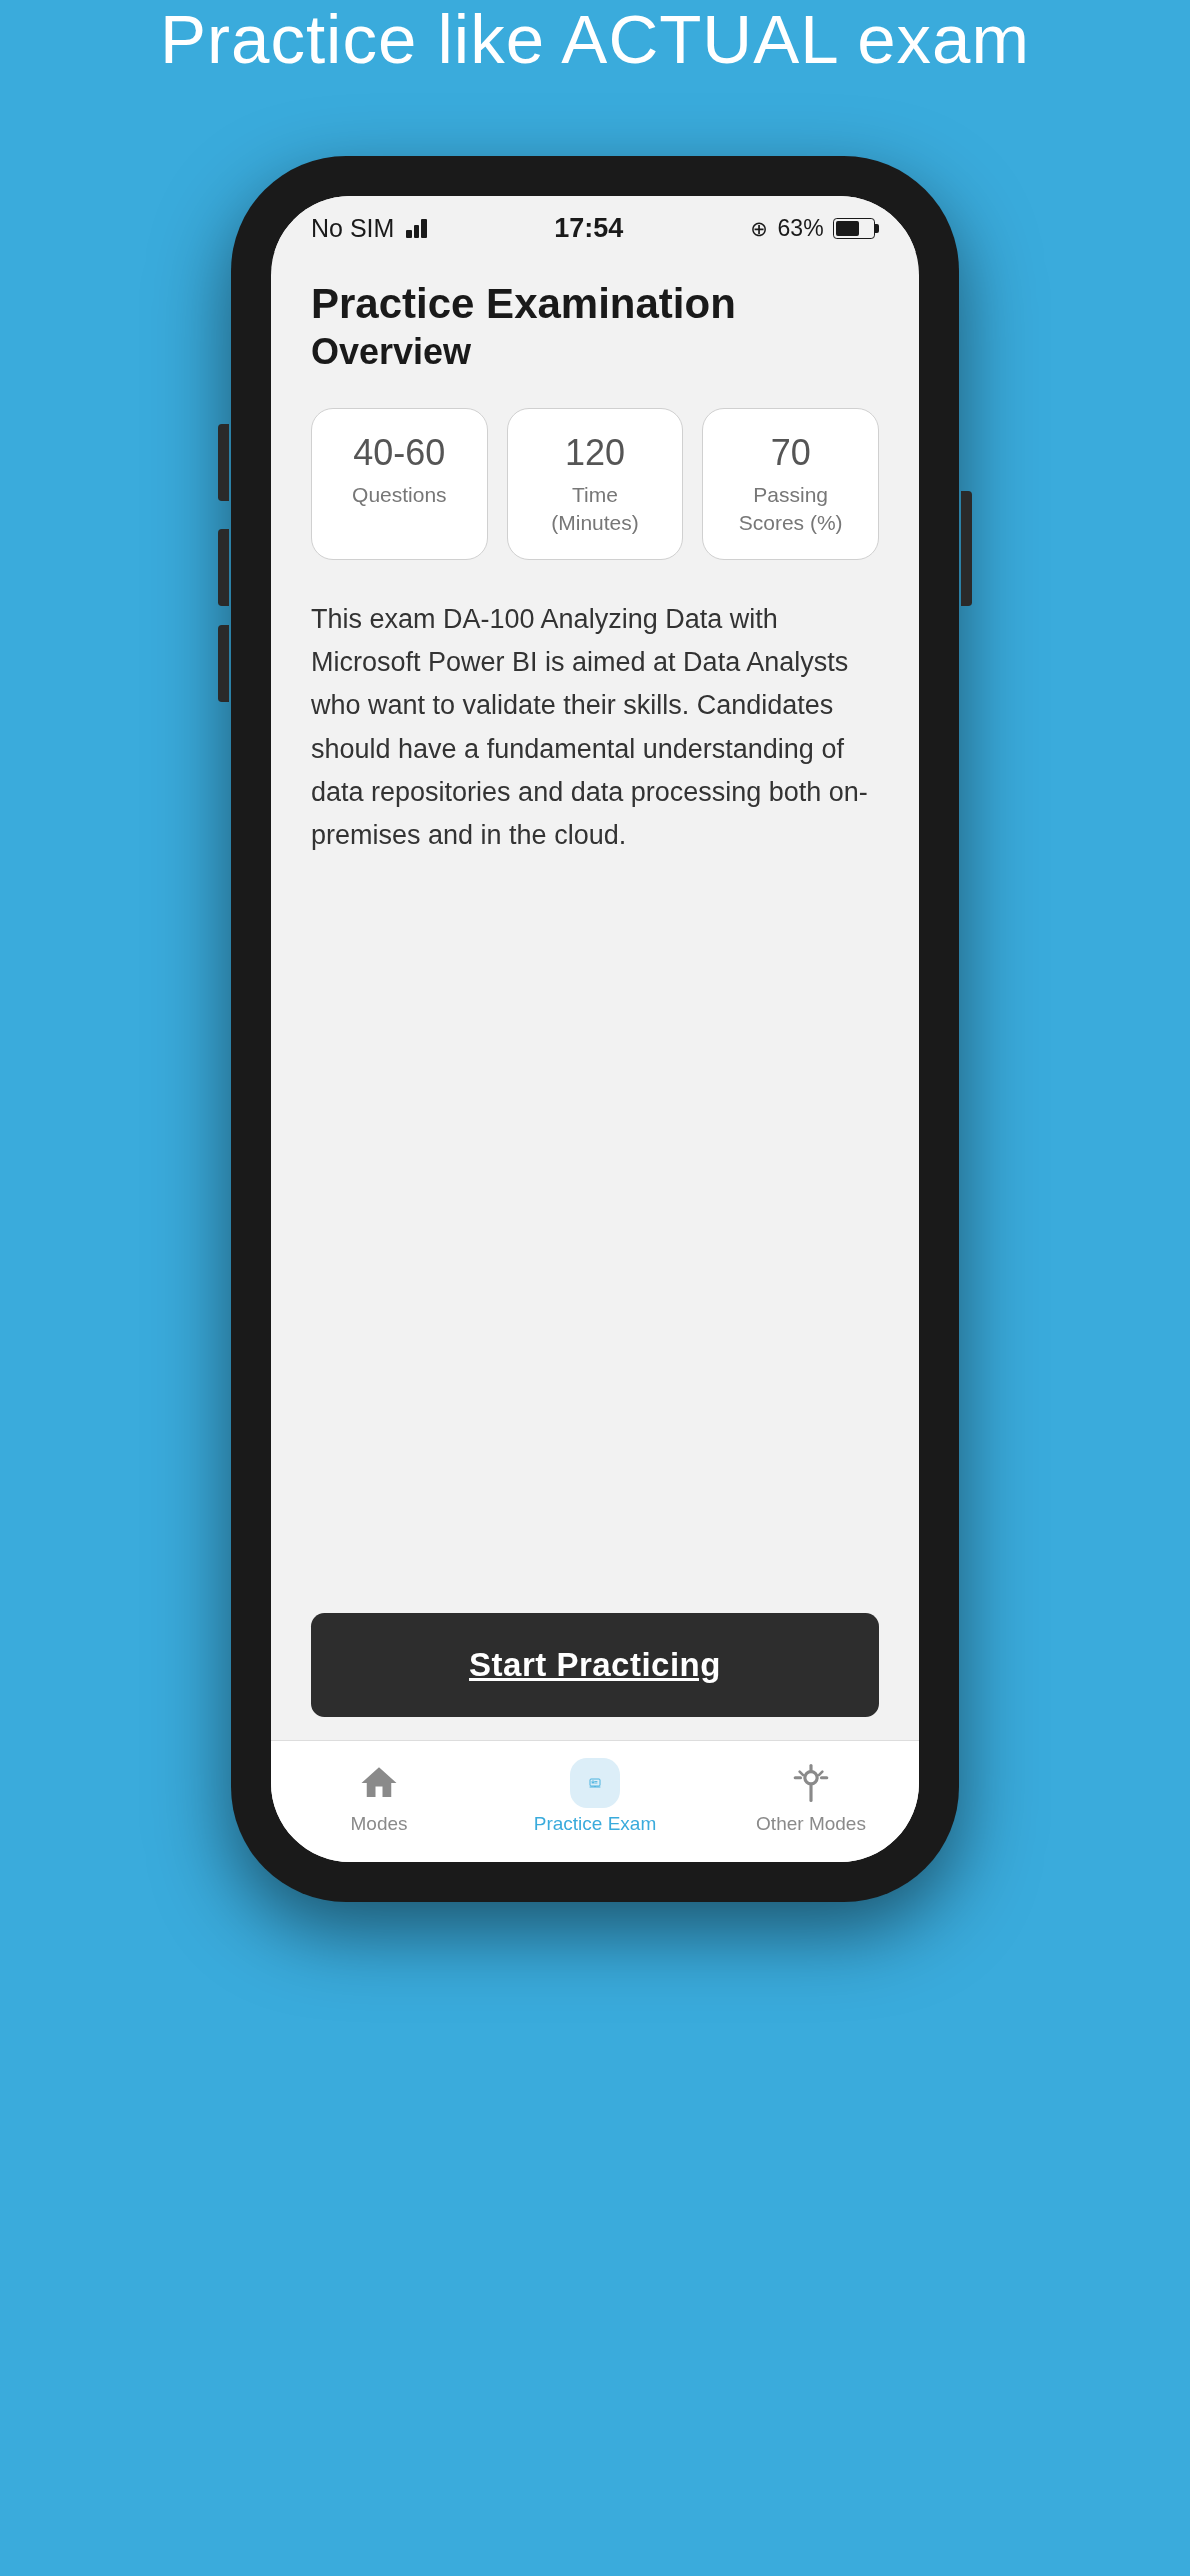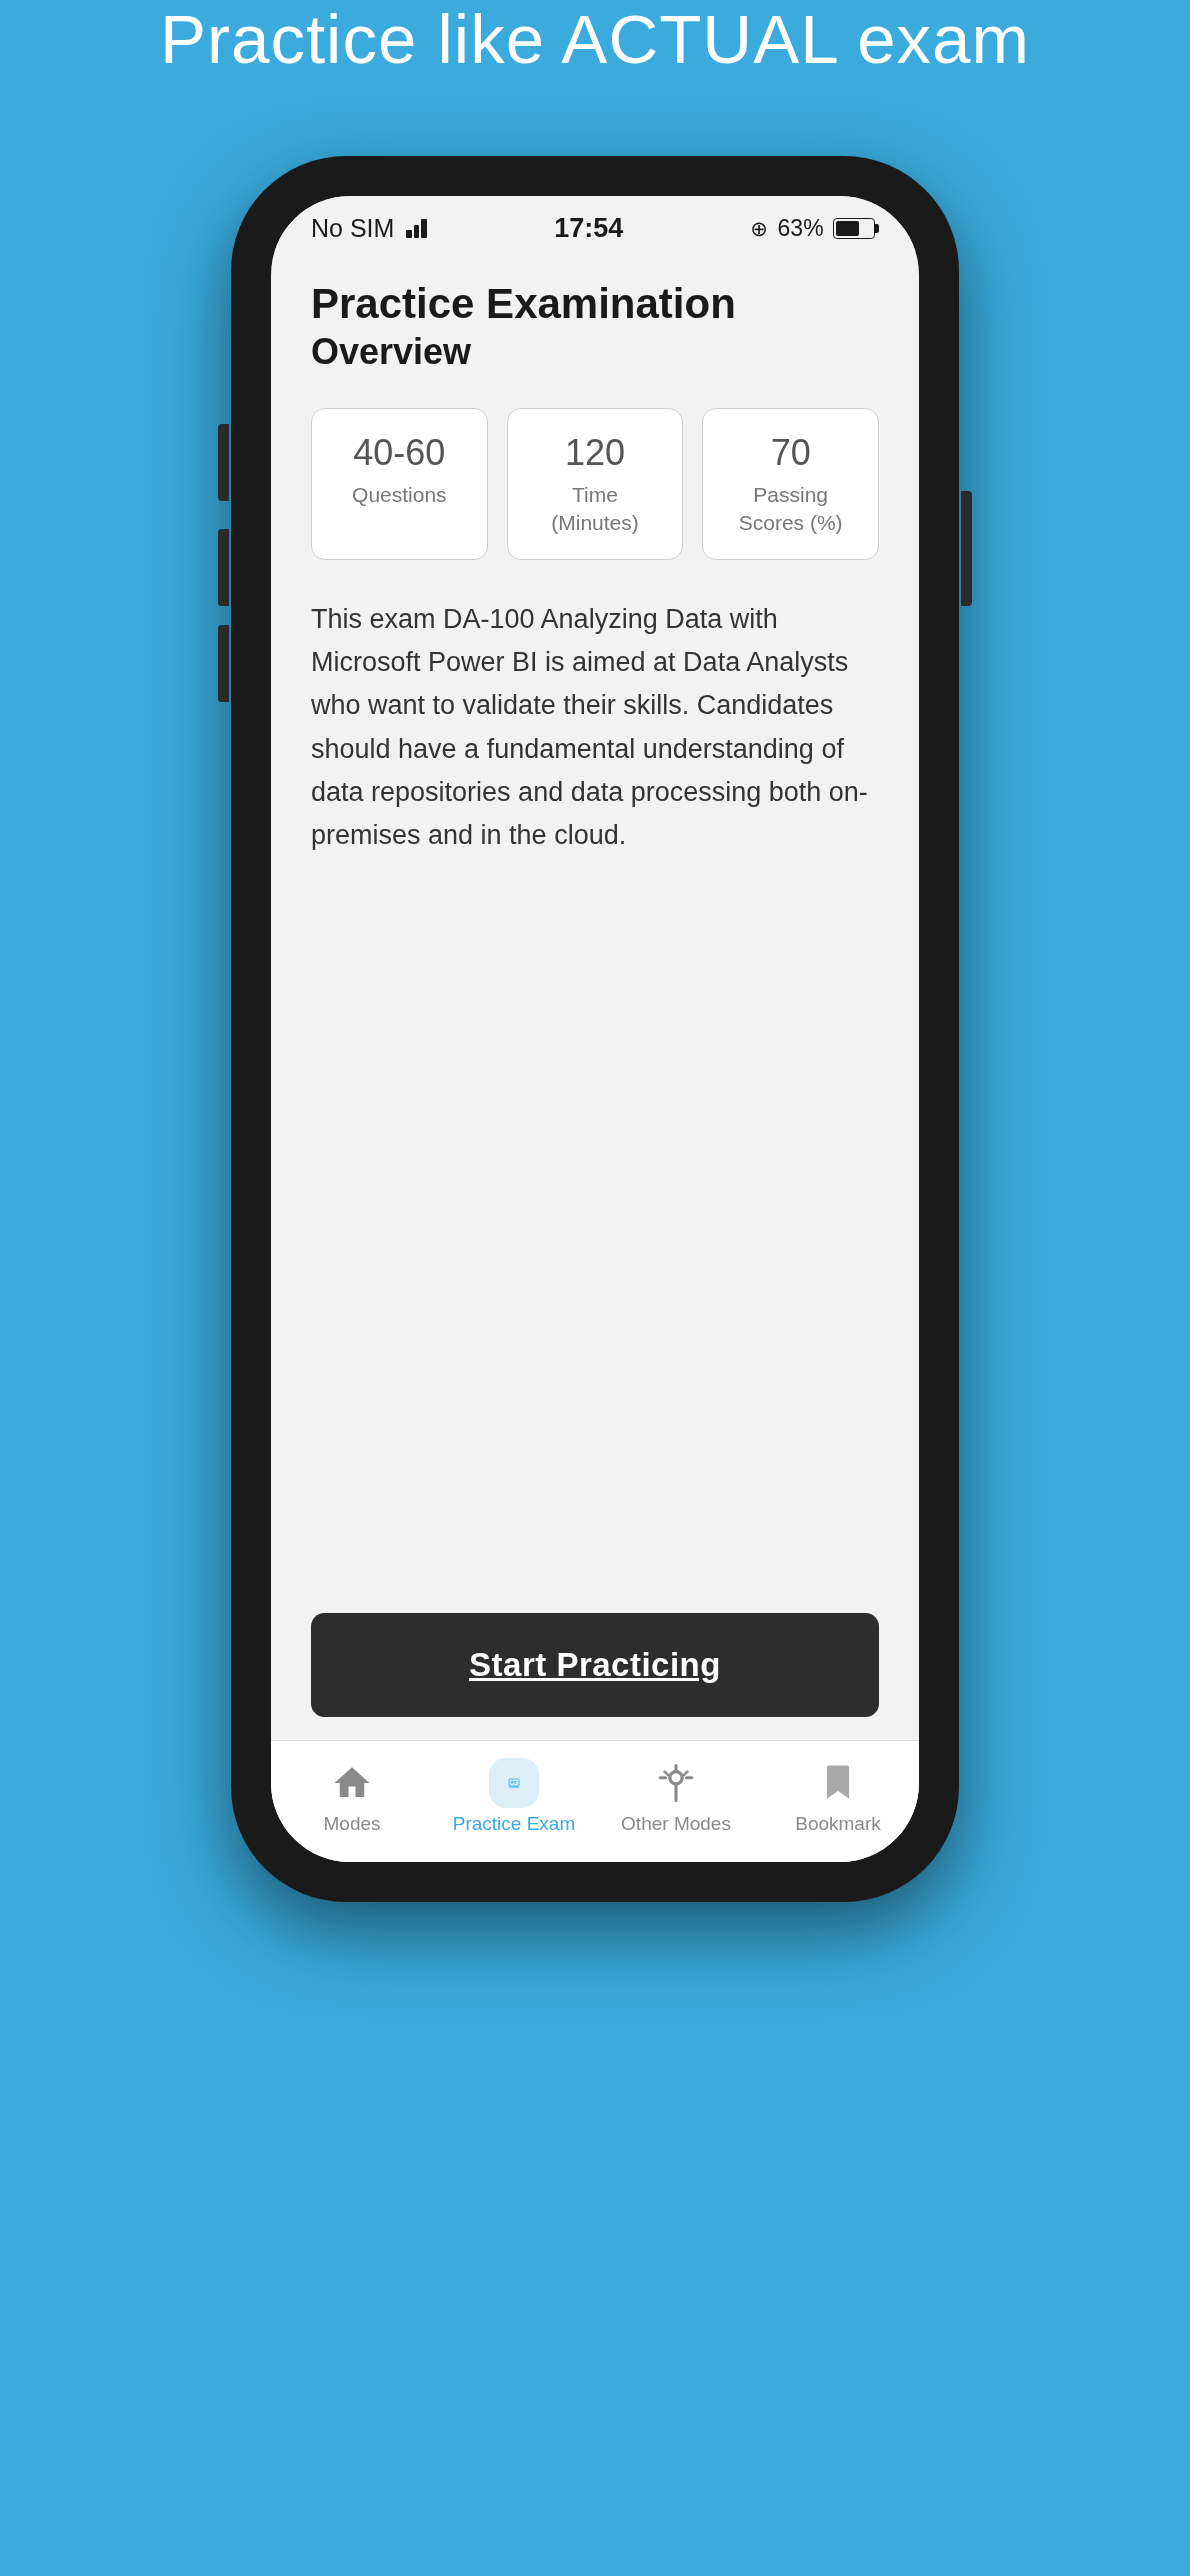--- a/index.html
+++ b/index.html
@@ -177,21 +177,21 @@
     .stats-row {
       display: flex;
       gap: 19px;
       margin-bottom: 38px;
     }
 
     .stat-card {
       flex: 1;
       background: #ffffff;
       border: 1.4px solid #d0d0d0;
-      border-radius: 14px;
+      border-radius: 22px;
       padding: 23px 15.3px;
       text-align: center;
       display: flex;
       flex-direction: column;
       align-items: center;
       gap: 7.7px;
     }
 
     .stat-value {
       font-size: 36px;
@@ -374,26 +374,18 @@
             <line x1="12" y1="13" x2="12" y2="22" stroke="#8a8a8a" stroke-width="1.8" stroke-linecap="round"></line>
             <line x1="18.5" y1="5.5" x2="16.5" y2="7.5" stroke="#8a8a8a" stroke-width="1.5" stroke-linecap="round"></line>
             <line x1="5.5" y1="5.5" x2="7.5" y2="7.5" stroke="#8a8a8a" stroke-width="1.5" stroke-linecap="round"></line>
             <line x1="21" y1="9" x2="18" y2="9" stroke="#8a8a8a" stroke-width="1.8" stroke-linecap="round"></line>
             <line x1="6" y1="9" x2="3" y2="9" stroke="#8a8a8a" stroke-width="1.8" stroke-linecap="round"></line>
           </svg>
         </div>
         <span class="tab-label">Other Modes</span>
       </div>
 
-      <div class="tab-item">
-        <div class="tab-icon">
-          <svg width="38" height="42" viewBox="0 0 24 26" fill="#aaaaaa" xmlns="http://www.w3.org/2000/svg">
-            <path d="M12 18l-7 5V3a1 1 0 011-1h12a1 1 0 011 1v20l-7-5z"></path>
-          </svg>
-        </div>
-        <span class="tab-label">Bookmark</span>
-      </div>
 
     </div>
 
   </div>
 </div>
 
 
 </body></html>

